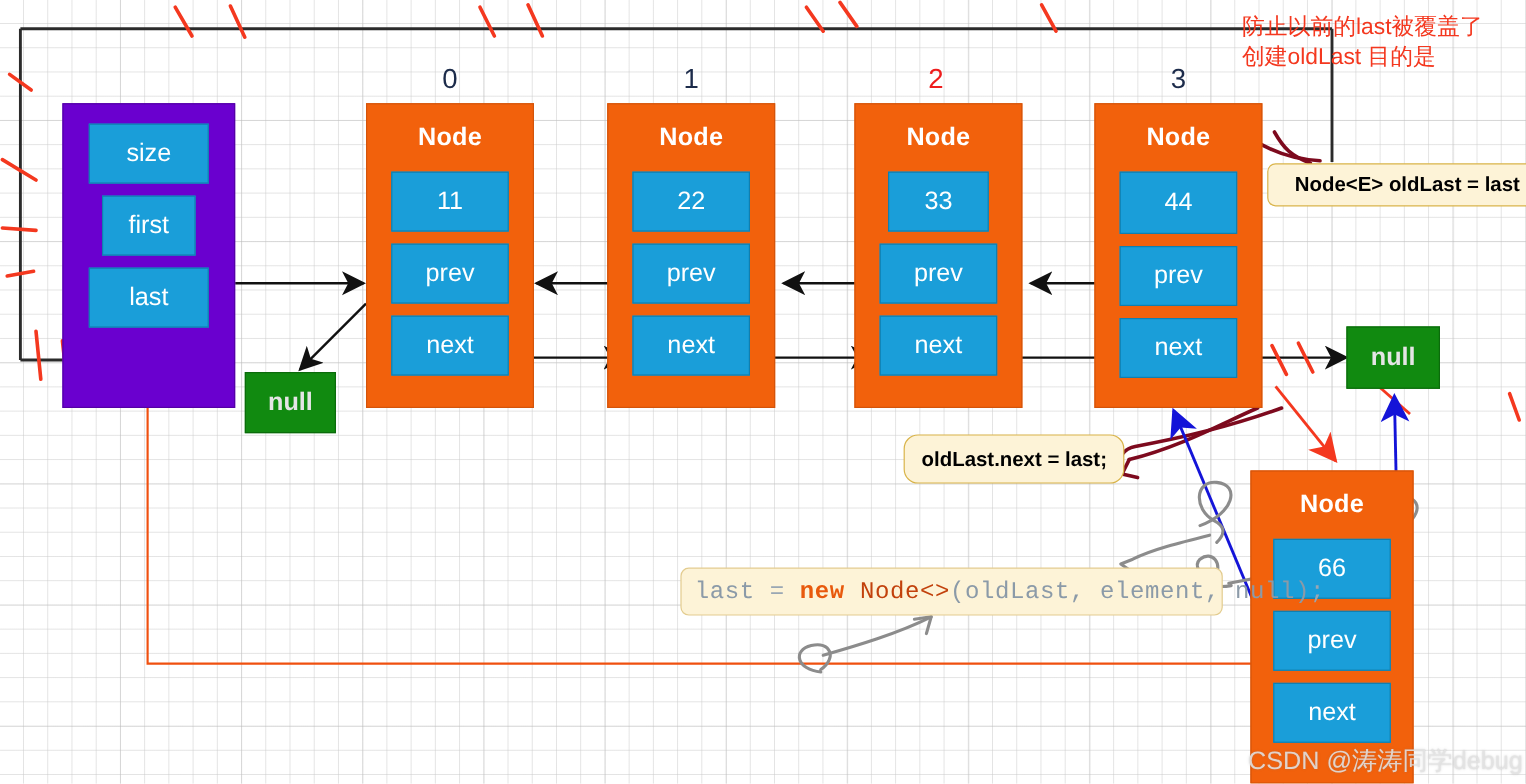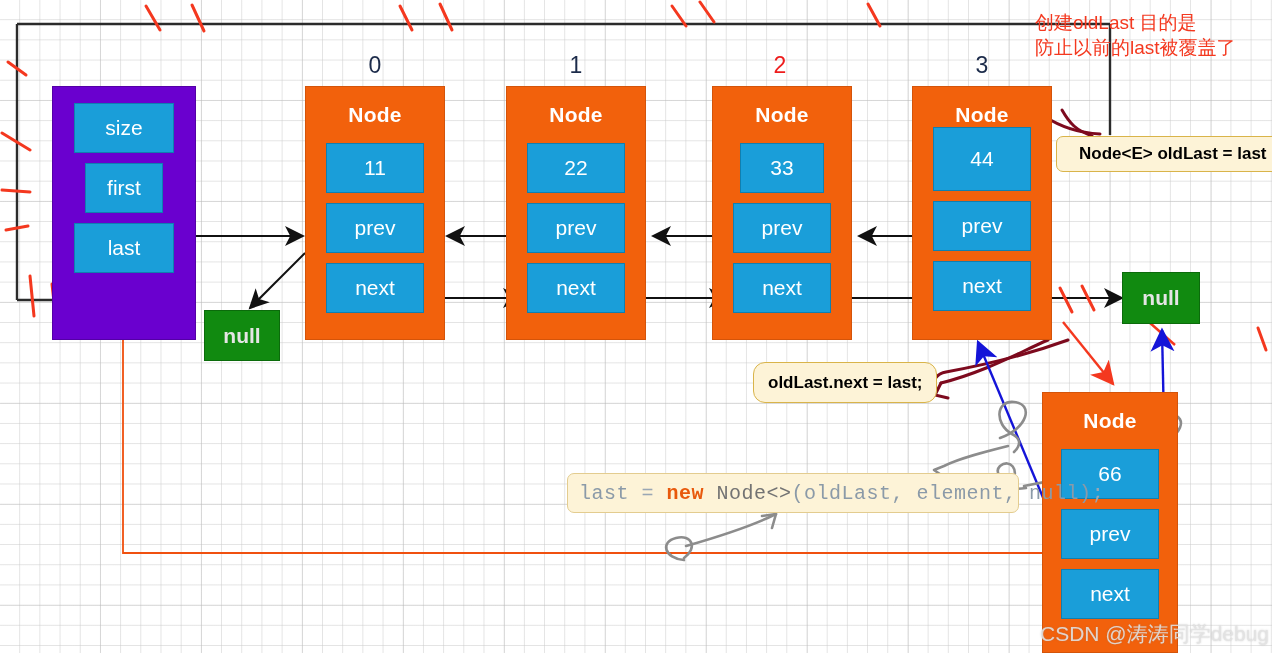--- a/index.html
+++ b/index.html
@@ -65,21 +65,21 @@
   }
   .codebox{
     position:absolute;z-index:7;box-sizing:border-box;
     background:#fdf3d7;border:1px solid #e3cc8f;border-radius:7px;
     font-family:"Liberation Mono",monospace;
     font-size:20px;letter-spacing:.5px;
     display:flex;align-items:center;white-space:pre;
   }
   .tok-id{color:#8b9aa8;}
   .tok-kw{color:#e8590c;font-weight:bold;}
-  .tok-type{color:#737373;}
+  .tok-type{color:#c2410c;}
   .tok-punc{color:#9aa7b4;}
 
   
   .note-red{
     position:absolute;z-index:7;color:#f4381f;
     font-size:19px;line-height:25px;white-space:nowrap;
   }
   .watermark{
     position:absolute;z-index:9;color:rgba(226,226,226,.88);
     font-size:21px;white-space:nowrap;
@@ -268,21 +268,21 @@
     <div class="field" style="width:98px;height:50px;font-size:21px;">
       <span>prev</span>
     </div>
     <div class="field" style="width:98px;height:50px;font-size:21px;">
       <span>next</span>
     </div>
   </div>
 
   <div class="obj node" style="left:912px;top:86px;width:140px;height:254px;">
     <div class="obj-title" style="font-size:21px;padding-top:16px;">Node</div>
-    <div class="field" style="width:98px;height:64px;font-size:21px;">
+    <div class="field" style="width:98px;height:52px;margin-top:16px;font-size:21px;">
       <span>44</span>
     </div>
     <div class="field" style="width:98px;height:50px;font-size:21px;">
       <span>prev</span>
     </div>
     <div class="field" style="width:98px;height:50px;font-size:21px;">
       <span>next</span>
     </div>
   </div>
 
@@ -317,21 +317,21 @@
     <span class="tok-id">last</span>
     <span class="tok-punc"> = </span>
     <span class="tok-kw">new</span>
     <span class="tok-punc"> </span>
     <span class="tok-type">Node&lt;&gt;</span>
     <span class="tok-id">(oldLast, element, null)</span>
     <span class="tok-punc">;</span>
   </div>
 
   <div class="note-red" style="left:1035px;top:10px;">
+    <div>防止以前的last被覆盖了</div>
     <div>创建oldLast 目的是</div>
-    <div>防止以前的last被覆盖了</div>
   </div>
 
   <div class="watermark" style="left:1040px;top:620px;">
     <span>CSDN @涛涛同学debug</span>
   </div>
 
 </div>
 
 </body></html>

